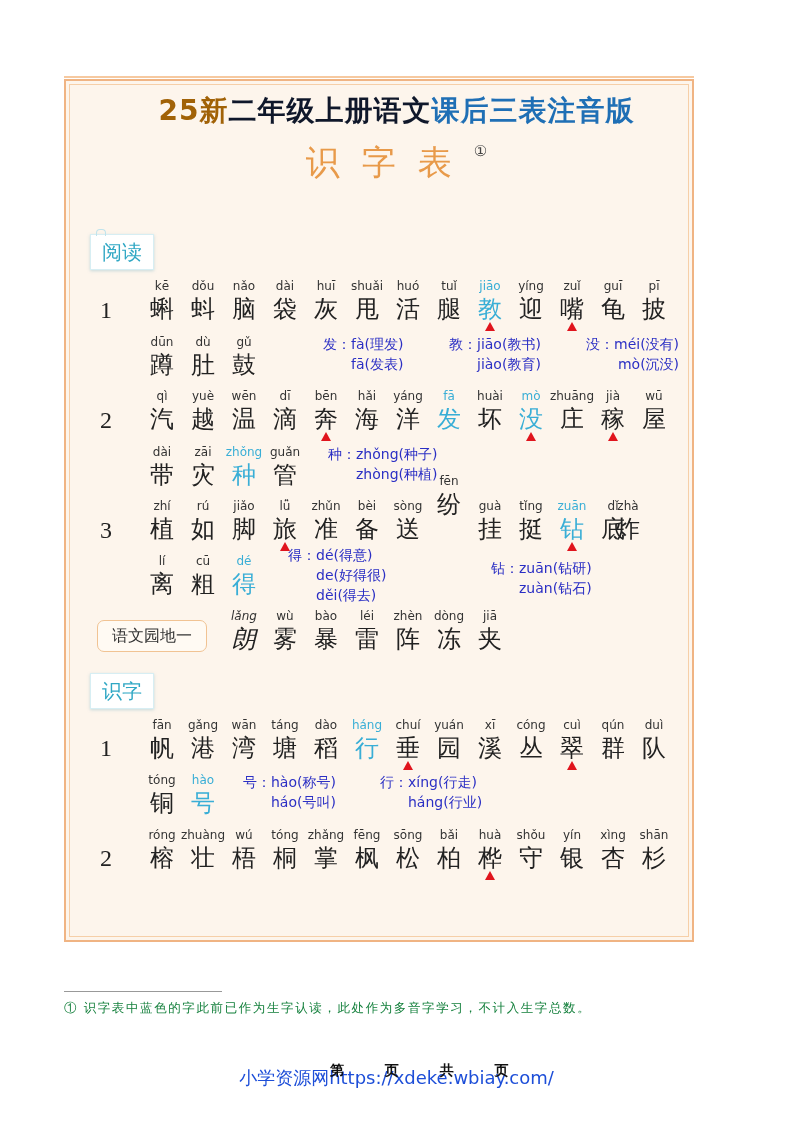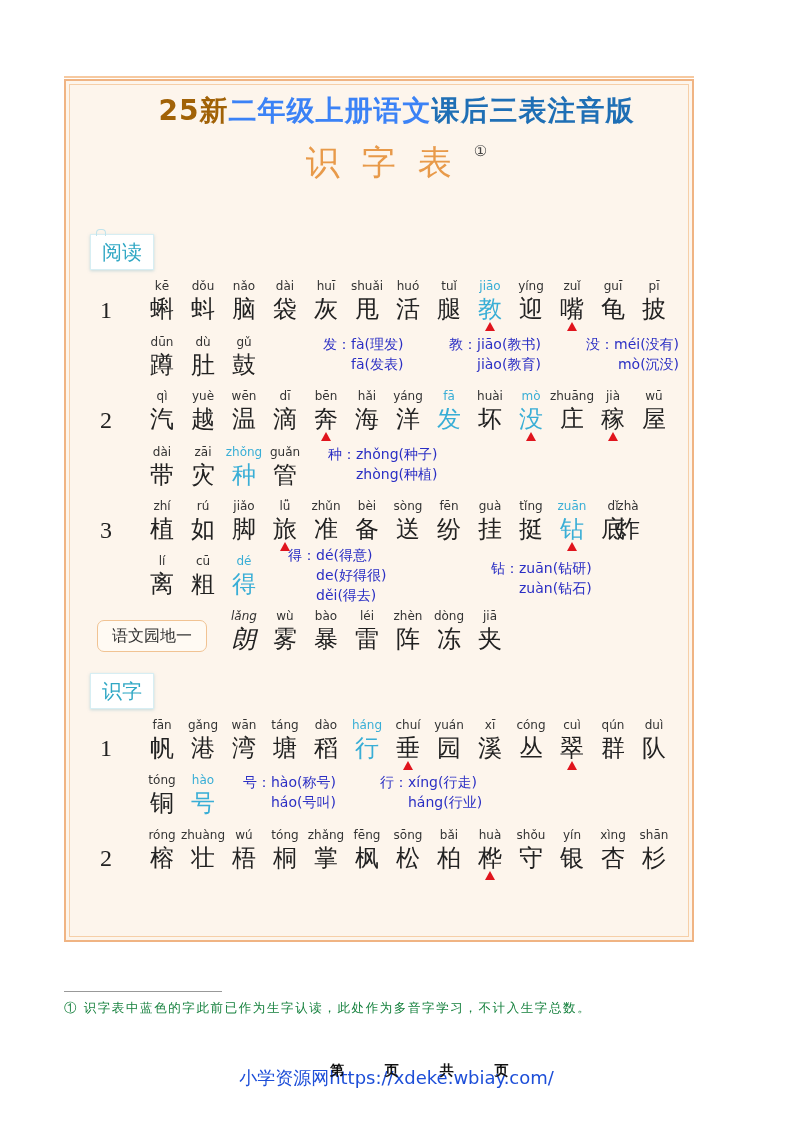--- a/index.html
+++ b/index.html
@@ -5,21 +5,21 @@
   html, body { margin:0; padding:0; }
   body { width:793px; height:1122px; background:#ffffff; position:relative; overflow:hidden;
          font-family:"DejaVu Serif", serif; color:#222; }
   .frame { position:absolute; left:64px; top:79px; width:630px; height:863px;
            background:#fdf5ec; border:2px solid #f0b483; box-sizing:border-box; }
   .frame-inner { position:absolute; left:3px; top:3px; right:3px; bottom:3px; border:1px solid #f6cfa8; }
   .frame-top-line { position:absolute; left:64px; top:76px; width:630px; height:2px; background:#f6c9a0; }
   .title { position:absolute; left:0; width:793px; top:92px; text-align:center;
            font-family:"DejaVu Sans", sans-serif; font-weight:bold; font-size:28px; letter-spacing:1px; }
   .title .red { color:#a16207; }
-  .title .black { color:#3b82f6; }
+  .title .black { color:#0f172a; }
   .title .blue { color:#1f6fb5; }
   .subtitle { position:absolute; left:0; width:793px; top:140px; text-align:center;
               font-size:34px; color:#e89a4a; letter-spacing:22px; }
   .subtitle sup { font-size:15px; color:#444; letter-spacing:0; position:relative; top:-6px; }
   .section-tag { position:absolute; width:62px; height:34px; background:#ffffff;
                  border:1px solid #d7eef3; box-shadow:0 1px 3px rgba(100,170,190,0.35);
                  color:#2fa7c4; font-size:20px; text-align:center; line-height:34px; }
   .section-tag .clip { position:absolute; left:5px; top:-6px; width:8px; height:6px;
                        border:1px solid #bfe3ec; border-bottom:none; border-radius:4px 4px 0 0; }
   .garden-tag { position:absolute; left:97px; top:620px; width:108px; height:30px;
@@ -233,21 +233,21 @@
       <span class="hz">准</span>
     </div>
     <div class="char" style="left: 347px; top: 498px;">
       <span class="py">bèi</span>
       <span class="hz">备</span>
     </div>
     <div class="char" style="left: 388px; top: 498px;">
       <span class="py">sòng</span>
       <span class="hz">送</span>
     </div>
-    <div class="char" style="left: 429px; top: 498px;">
+    <div class="char" style="left: 429px; top: 473px;">
       <span class="py">fēn</span>
       <span class="hz">纷</span>
     </div>
     <div class="char" style="left: 470px; top: 498px;">
       <span class="py">guà</span>
       <span class="hz">挂</span>
     </div>
     <div class="char" style="left: 511px; top: 498px;">
       <span class="py">tǐng</span>
       <span class="hz">挺</span>

